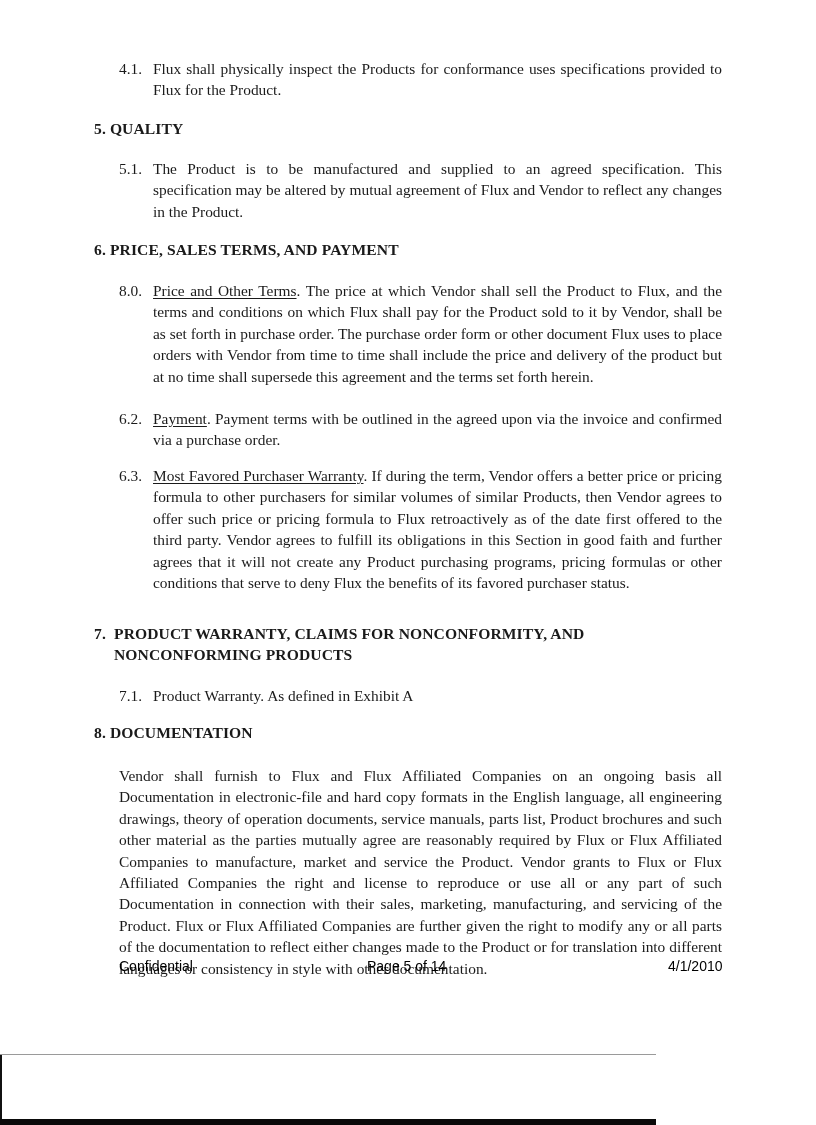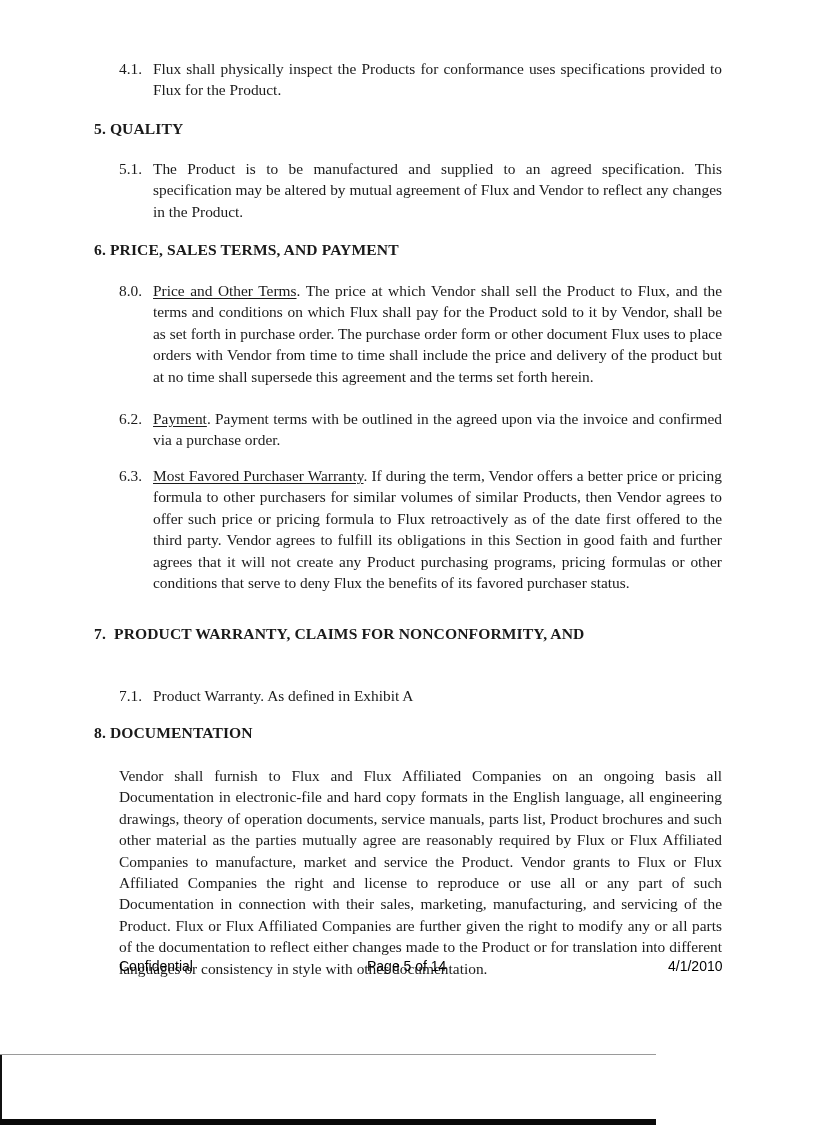--- a/index.html
+++ b/index.html
@@ -45,21 +45,21 @@
     <span class="num">6.2.</span>
     <div class="text"><span class="u">Payment</span><span>. Payment terms with be outlined in the agreed upon via the invoice and confirmed via a purchase order.</span></div>
   </div>
   <div class="item" style="top:465px;">
     <span class="num">6.3.</span>
     <div class="text"><span class="u">Most Favored Purchaser Warranty</span><span>. If during the term, Vendor offers a better price or pricing formula to other purchasers for similar volumes of similar Products, then Vendor agrees to offer such price or pricing formula to Flux retroactively as of the date first offered to the third party. Vendor agrees to fulfill its obligations in this Section in good faith and further agrees that it will not create any Product purchasing programs, pricing formulas or other conditions that serve to deny Flux the benefits of its favored purchaser status.</span></div>
   </div>
 
   <div class="heading" style="top:623px;">
     <span style="display:inline-block;width:20px;">7.</span><span>PRODUCT WARRANTY, CLAIMS FOR NONCONFORMITY, AND</span><br>
-    <span style="display:inline-block;width:20px;"></span>
+    <span style="display:inline-block;width:20px;"></span><span>NONCONFORMING PRODUCTS</span>
   </div>
   <div class="item" style="top:685px;">
     <span class="num">7.1.</span>
     <div class="text">Product Warranty. As defined in Exhibit A</div>
   </div>
 
   <div class="heading" style="top:722px;">8. DOCUMENTATION</div>
   <div class="para" style="top:765px;">Vendor shall furnish to Flux and Flux Affiliated Companies on an ongoing basis all Documentation in electronic-file and hard copy formats in the English language, all engineering drawings, theory of operation documents, service manuals, parts list, Product brochures and such other material as the parties mutually agree are reasonably required by Flux or Flux Affiliated Companies to manufacture, market and service the Product. Vendor grants to Flux or Flux Affiliated Companies the right and license to reproduce or use all or any part of such Documentation in connection with their sales, marketing, manufacturing, and servicing of the Product. Flux or Flux Affiliated Companies are further given the right to modify any or all parts of the documentation to reflect either changes made to the Product or for translation into different languages or consistency in style with other documentation.</div>
 
   <div class="footer" style="left:119px;">Confidential</div>

